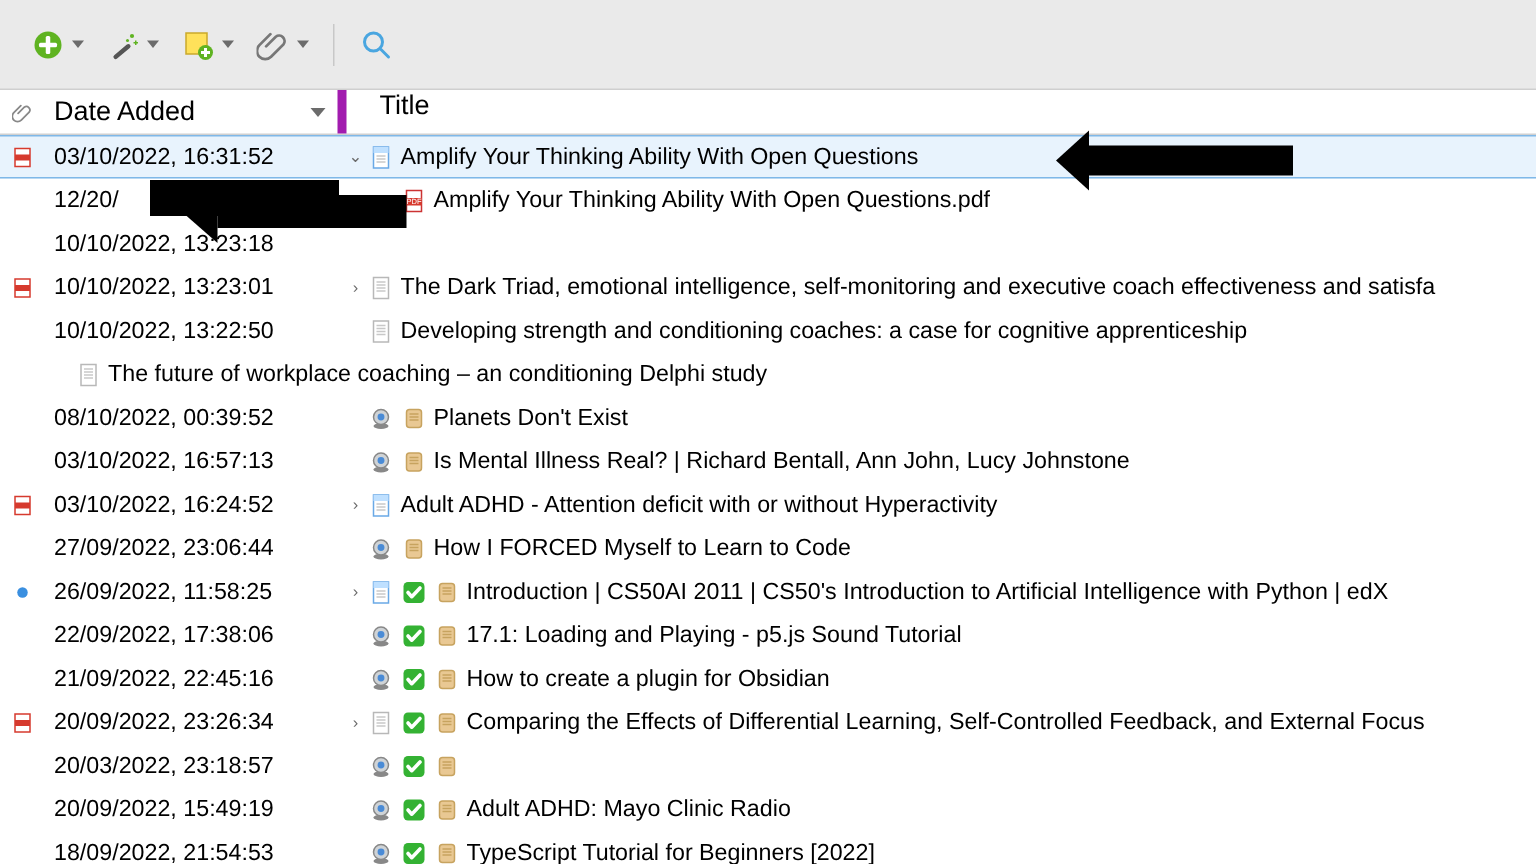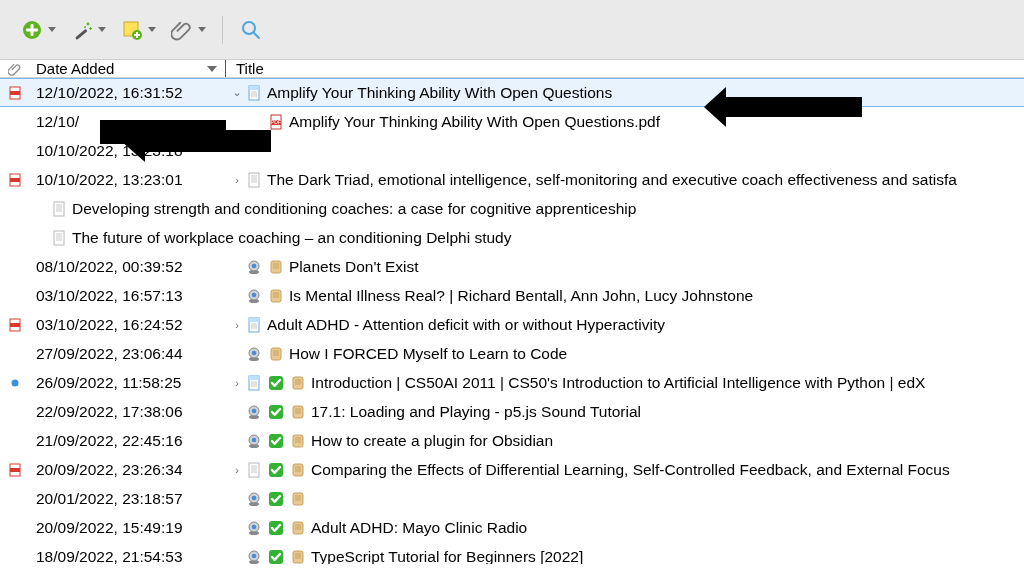--- a/index.html
+++ b/index.html
@@ -20,27 +20,27 @@
     position: relative;
   }
   .tb-icon { width: 24px; height: 24px; display:inline-flex; align-items:center; justify-content:center; }
   .tb-caret {
     width: 0; height: 0; border-left: 4px solid transparent;
     border-right: 4px solid transparent; border-top: 5px solid #6b6b6b;
     margin-left: 2px;
   }
   
   .cols {
-    height: 18px; background: #fff; display: flex; align-items: center;
+    height: 30px; background: #fff; display: flex; align-items: center;
     border-bottom: 1px solid #d0d0d0;
-    font-size: 15px; color:#000;
+    font-size: 18px; color:#000;
   }
   .col-attach { width: 30px; display:flex; justify-content:center; }
   .col-date { width: 195px; padding-left: 6px; display:flex; align-items:center; }
-  .col-title { flex:1; padding-left: 10px; border-left:1px solid #a21caf; height:100%; display:flex; align-items:center; }
+  .col-title { flex:1; padding-left: 22px; border-left:6px solid #a21caf; height:100%; display:flex; }
   .sort-caret {
     width:0;height:0;border-left:5px solid transparent;border-right:5px solid transparent;
     border-top:6px solid #6b6b6b; margin-left:auto; margin-right:8px;
   }
   
   .list { height: calc(100% - 90px); overflow:hidden; }
   .row {
     height: 29px; display: flex; align-items: center; position: relative;
   }
   .row.selected { background: #e8f3fd; border:1px solid #7fb8e8; border-left:none; border-right:none; }
@@ -143,41 +143,41 @@
 
 <div class="list" id="list">
     <div class="row selected">
       <div class="cell-attach">
         <svg width="12" height="14" viewBox="0 0 12 14">
           <rect x="1" y="1" width="10" height="12" fill="#fff" stroke="#d63a2e"></rect>
           <rect x="1" y="5" width="10" height="4" fill="#d63a2e"></rect>
         </svg>
       </div>
       <div class="cell-date">
-        <span>12/10/2022, 16:31:52</span>
+        <span>03/10/2022, 16:31:52</span>
       </div>
       <div class="cell-title">
         <span class="twisty">⌄</span>
         <span class="indent-0"></span>
         <span class="ic">
           <svg width="16" height="16" viewBox="0 0 16 16">
             <rect x="3" y="1" width="10" height="14" fill="#fff" stroke="#6aa9e6"></rect>
             <rect x="3" y="1" width="10" height="4" fill="#bfe0ff"></rect>
             <line x1="5" y1="7" x2="11" y2="7" stroke="#c8c8c8"></line>
             <line x1="5" y1="9" x2="11" y2="9" stroke="#c8c8c8"></line>
             <line x1="5" y1="11" x2="11" y2="11" stroke="#c8c8c8"></line>
           </svg>
         </span>
         <span class="title-text">Amplify Your Thinking Ability With Open Questions</span>
       </div>
     </div>
     <div class="row">
       <div class="cell-attach"></div>
       <div class="cell-date">
-        <span>12/10/</span>
+        <span>12/20/</span>
       </div>
       <div class="cell-title">
         <span class="twisty"></span>
         <span class="indent-1"></span>
         <span class="ic">
           <svg width="16" height="16" viewBox="0 0 16 16">
             <rect x="3" y="1" width="10" height="14" fill="#fff" stroke="#c33"></rect>
             <rect x="3" y="6" width="10" height="5" fill="#d63a2e"></rect>
             <text x="8" y="10" font-size="5" fill="#fff" text-anchor="middle" font-family="Arial">PDF</text>
           </svg>
@@ -211,20 +211,23 @@
             <line x1="5" y1="6" x2="11" y2="6" stroke="#c8c8c8"></line>
             <line x1="5" y1="8" x2="11" y2="8" stroke="#c8c8c8"></line>
             <line x1="5" y1="10" x2="11" y2="10" stroke="#c8c8c8"></line>
           </svg>
         </span>
         <span class="title-text">The Dark Triad, emotional intelligence, self-monitoring and executive coach effectiveness and satisfa</span>
       </div>
     </div>
     <div class="row">
       <div class="cell-attach"></div>
+      <div class="cell-date">
+        <span>10/10/2022, 13:22:50</span>
+      </div>
       <div class="cell-title">
         <span class="twisty"></span>
         <span class="indent-0"></span>
         <span class="ic">
           <svg width="16" height="16" viewBox="0 0 16 16">
             <rect x="3" y="1" width="10" height="14" fill="#fff" stroke="#b8b8b8"></rect>
             <line x1="5" y1="4" x2="11" y2="4" stroke="#c8c8c8"></line>
             <line x1="5" y1="6" x2="11" y2="6" stroke="#c8c8c8"></line>
             <line x1="5" y1="8" x2="11" y2="8" stroke="#c8c8c8"></line>
             <line x1="5" y1="10" x2="11" y2="10" stroke="#c8c8c8"></line>
@@ -490,21 +493,21 @@
             <line x1="5" y1="7" x2="11" y2="7" stroke="#c7a35f"></line>
             <line x1="5" y1="9" x2="11" y2="9" stroke="#c7a35f"></line>
           </svg>
         </span>
         <span class="title-text">Comparing the Effects of Differential Learning, Self-Controlled Feedback, and External Focus</span>
       </div>
     </div>
     <div class="row">
       <div class="cell-attach"></div>
       <div class="cell-date">
-        <span>20/01/2022, 23:18:57</span>
+        <span>20/03/2022, 23:18:57</span>
       </div>
       <div class="cell-title">
         <span class="twisty"></span>
         <span class="indent-0"></span>
         <span class="ic">
           <svg width="16" height="16" viewBox="0 0 16 16">
             <ellipse cx="8" cy="13" rx="5" ry="2" fill="#888"></ellipse>
             <circle cx="8" cy="7" r="5" fill="#cfd3d6" stroke="#888"></circle>
             <circle cx="8" cy="7" r="2.3" fill="#4a8bd6"></circle>
           </svg>

